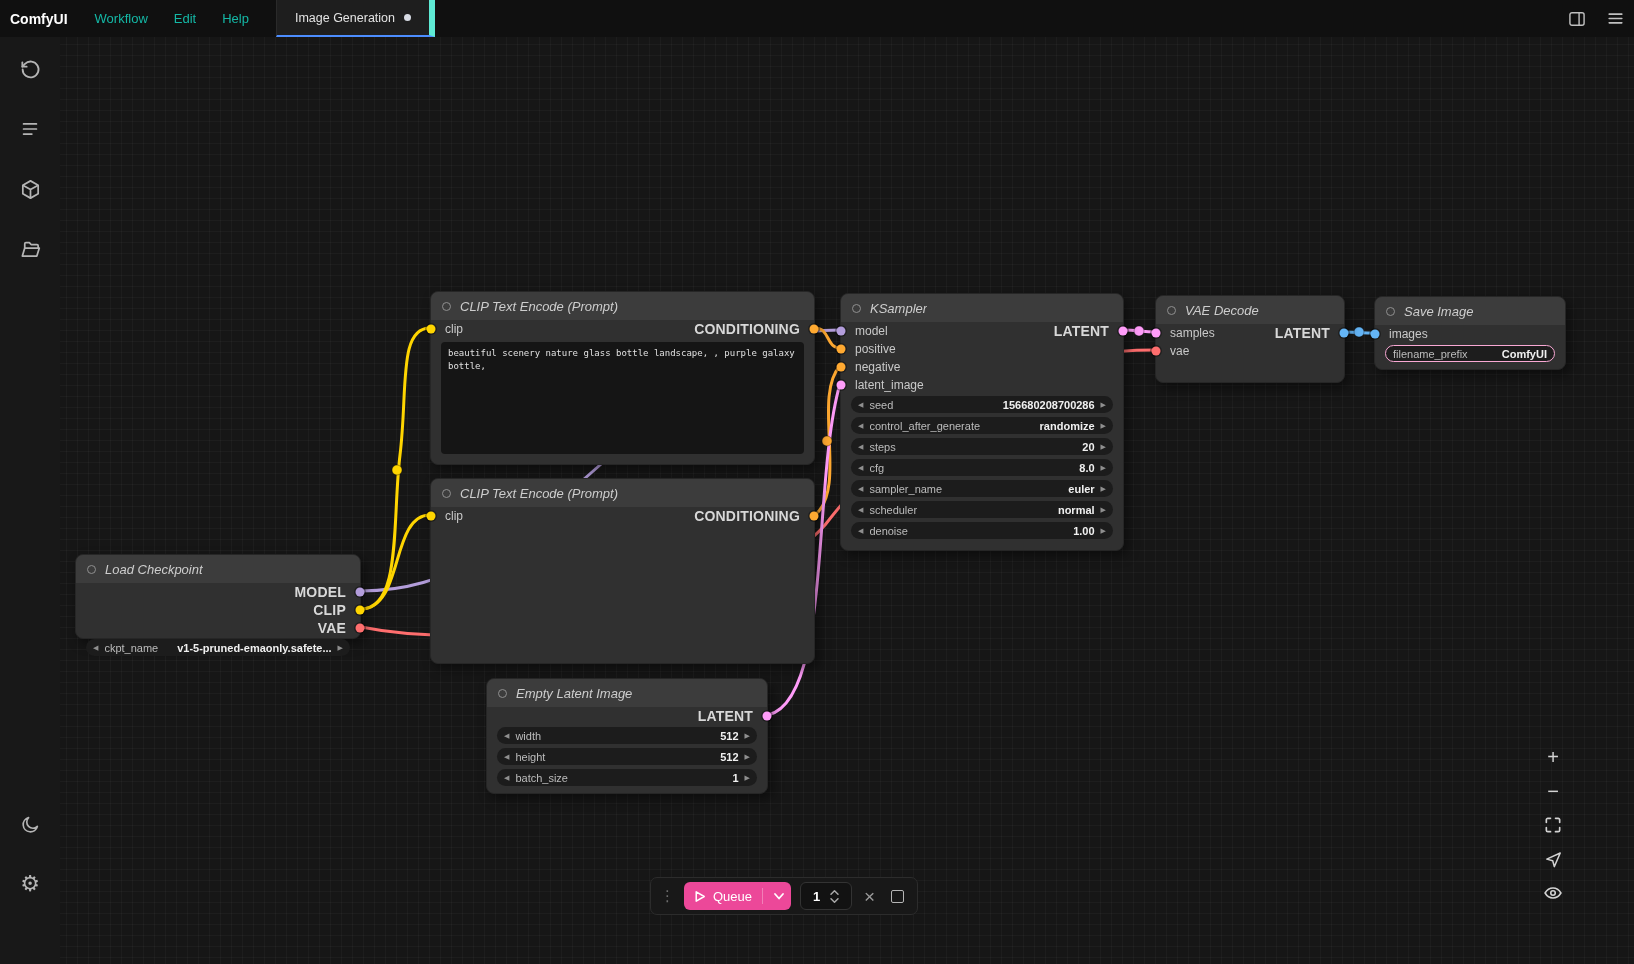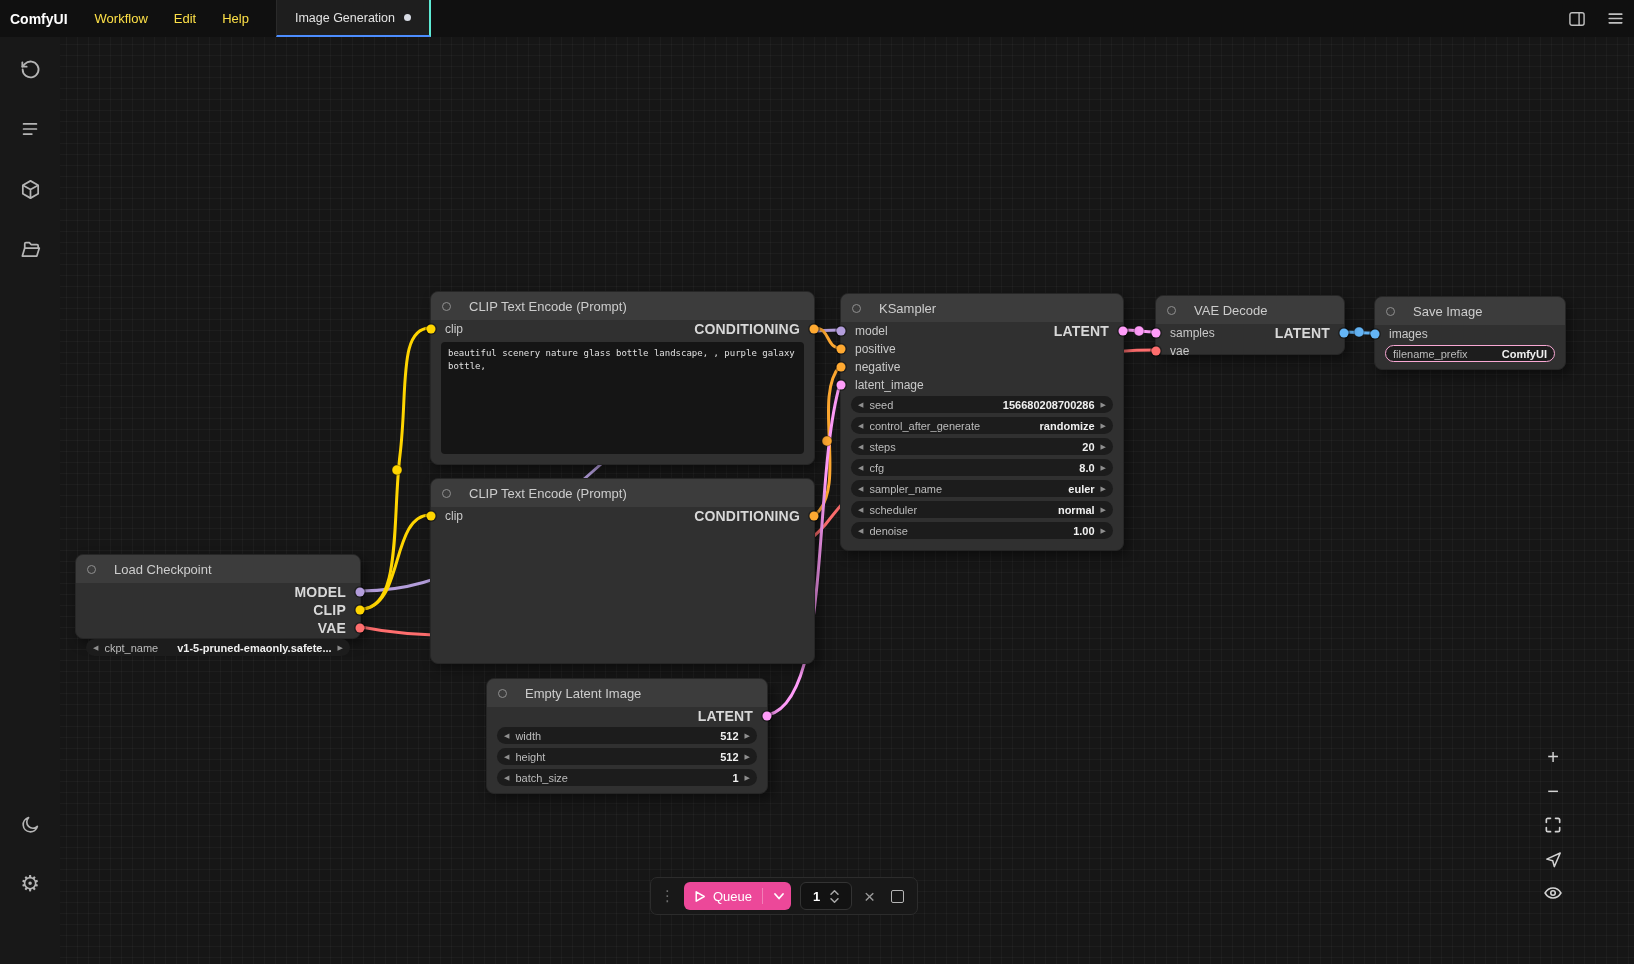--- a/index.html
+++ b/index.html
@@ -9,37 +9,37 @@
 .canvas{position:absolute;inset:0;background-color:#161616;
  background-image:linear-gradient(rgba(255,255,255,.032) 1px,transparent 1px),
                   linear-gradient(90deg,rgba(255,255,255,.032) 1px,transparent 1px);
  background-size:11px 11px;}
 .wires{position:absolute;inset:0;z-index:1;pointer-events:none;}
 
 
 .topbar{position:absolute;top:0;left:0;right:0;height:37px;background:#101010;display:flex;align-items:stretch;z-index:20;}
 .logo{color:#fff;font-weight:bold;font-size:14px;display:flex;align-items:center;padding:0 14px 0 10px;}
 .menus{display:flex;align-items:stretch;}
-.menu-item{color:#fde047;font-size:13px;display:flex;align-items:center;padding:0 13px;cursor:pointer;}
+.menu-item{color:#14b8a6;font-size:13px;display:flex;align-items:center;padding:0 13px;cursor:pointer;}
 .tabs{display:flex;align-items:stretch;margin-left:14px;}
-.tab{background:#1e1e1e;border-left:1px solid #2a2a2a;border-right:2px solid #5eead4;border-bottom:2px solid #4c8dff;color:#e3e3e3;font-size:12.5px;display:flex;align-items:center;gap:9px;padding:0 18px;min-width:140px;}
+.tab{background:#1e1e1e;border-left:1px solid #2a2a2a;border-right:6px solid #5eead4;border-bottom:2px solid #4c8dff;color:#e3e3e3;font-size:12.5px;display:flex;align-items:center;gap:9px;padding:0 18px;min-width:140px;}
 .unsaved-dot{width:7px;height:7px;border-radius:50%;background:#d7dbe4;}
 .tb-spacer{flex:1}
 .tb-icon{display:flex;align-items:center;justify-content:center;width:38px;color:#c0c0c0;cursor:pointer;}
 
 
 .sidebar{position:absolute;top:37px;left:0;bottom:0;width:60px;background:#181818;z-index:20;display:flex;flex-direction:column;align-items:center;padding-top:12px;}
 .sb-btn{width:40px;height:40px;display:flex;align-items:center;justify-content:center;border-radius:6px;margin-bottom:20px;cursor:pointer;color:#b5b5b5;}
 .sb-spacer{flex:1}
 .sb-bottom{display:flex;flex-direction:column;align-items:center;margin-bottom:40px;gap:0;}
 .gear-glyph{font-size:22px;line-height:1;color:#b5b5b5;}
 
 
 .node{position:absolute;z-index:2;background:#303030;border:1px solid #262626;border-radius:8px;box-shadow:4px 5px 12px rgba(0,0,0,.45);display:flex;flex-direction:column;}
-.nhead{height:28px;flex:0 0 28px;background:#3c3c3c;border-radius:7px 7px 0 0;display:flex;align-items:center;gap:18px;padding:0 11px;}
+.nhead{height:28px;flex:0 0 28px;background:#3c3c3c;border-radius:7px 7px 0 0;display:flex;align-items:center;gap:9px;padding:0 11px;font-style:italic;}
 .cdot{width:9px;height:9px;border-radius:50%;border:1.5px solid #8f8f8f;flex:0 0 9px;}
 .ntitle{color:#cdcdcd;font-size:13px;white-space:nowrap;overflow:hidden;}
 .prow{position:relative;height:18px;flex:0 0 18px;display:flex;align-items:center;justify-content:space-between;padding:0 14px;}
 .prow.out-only{justify-content:flex-end;}
 .plabel{color:#c9c9c9;font-size:12px;}
 .plabel.out{color:#d8d8d8;font-size:14px;font-weight:bold;letter-spacing:.2px;}
 .pdot{position:absolute;top:50%;width:9px;height:9px;border-radius:50%;transform:translate(-50%,-50%);box-shadow:0 0 0 1.5px rgba(0,0,0,.35);}
 .pin{left:0;} .pout{left:100%;}
 .widget{display:flex;align-items:center;height:17px;flex:0 0 17px;background:#1c1c1c;border-radius:9px;margin:2px 10px;padding:0 7px;font-size:11px;color:#bcbcbc;gap:6px;cursor:pointer;}
 .widget .arr{color:#8f8f8f;font-size:7px;line-height:1;}
@@ -229,21 +229,21 @@
       <span class="arr">▶</span>
     </div>
     <div class="widget">
       <span class="arr">◀</span>
       <span class="wname">denoise</span>
       <span class="wval">1.00</span>
       <span class="arr">▶</span>
     </div>
   </div>
 
-  <div class="node" style="left:1155px;top:295px;width:190px;height:60px;">
+  <div class="node" style="left:1155px;top:295px;width:190px;height:88px;">
     <div class="nhead">
       <span class="cdot"></span>
       <span class="ntitle">VAE Decode</span>
     </div>
     <div class="prow">
       <i class="pdot pin" style="background:#FF9CF9"></i>
       <span class="plabel">samples</span>
       <span class="plabel out">LATENT</span>
       <i class="pdot pout" style="background:#64B5F6"></i>
     </div>

